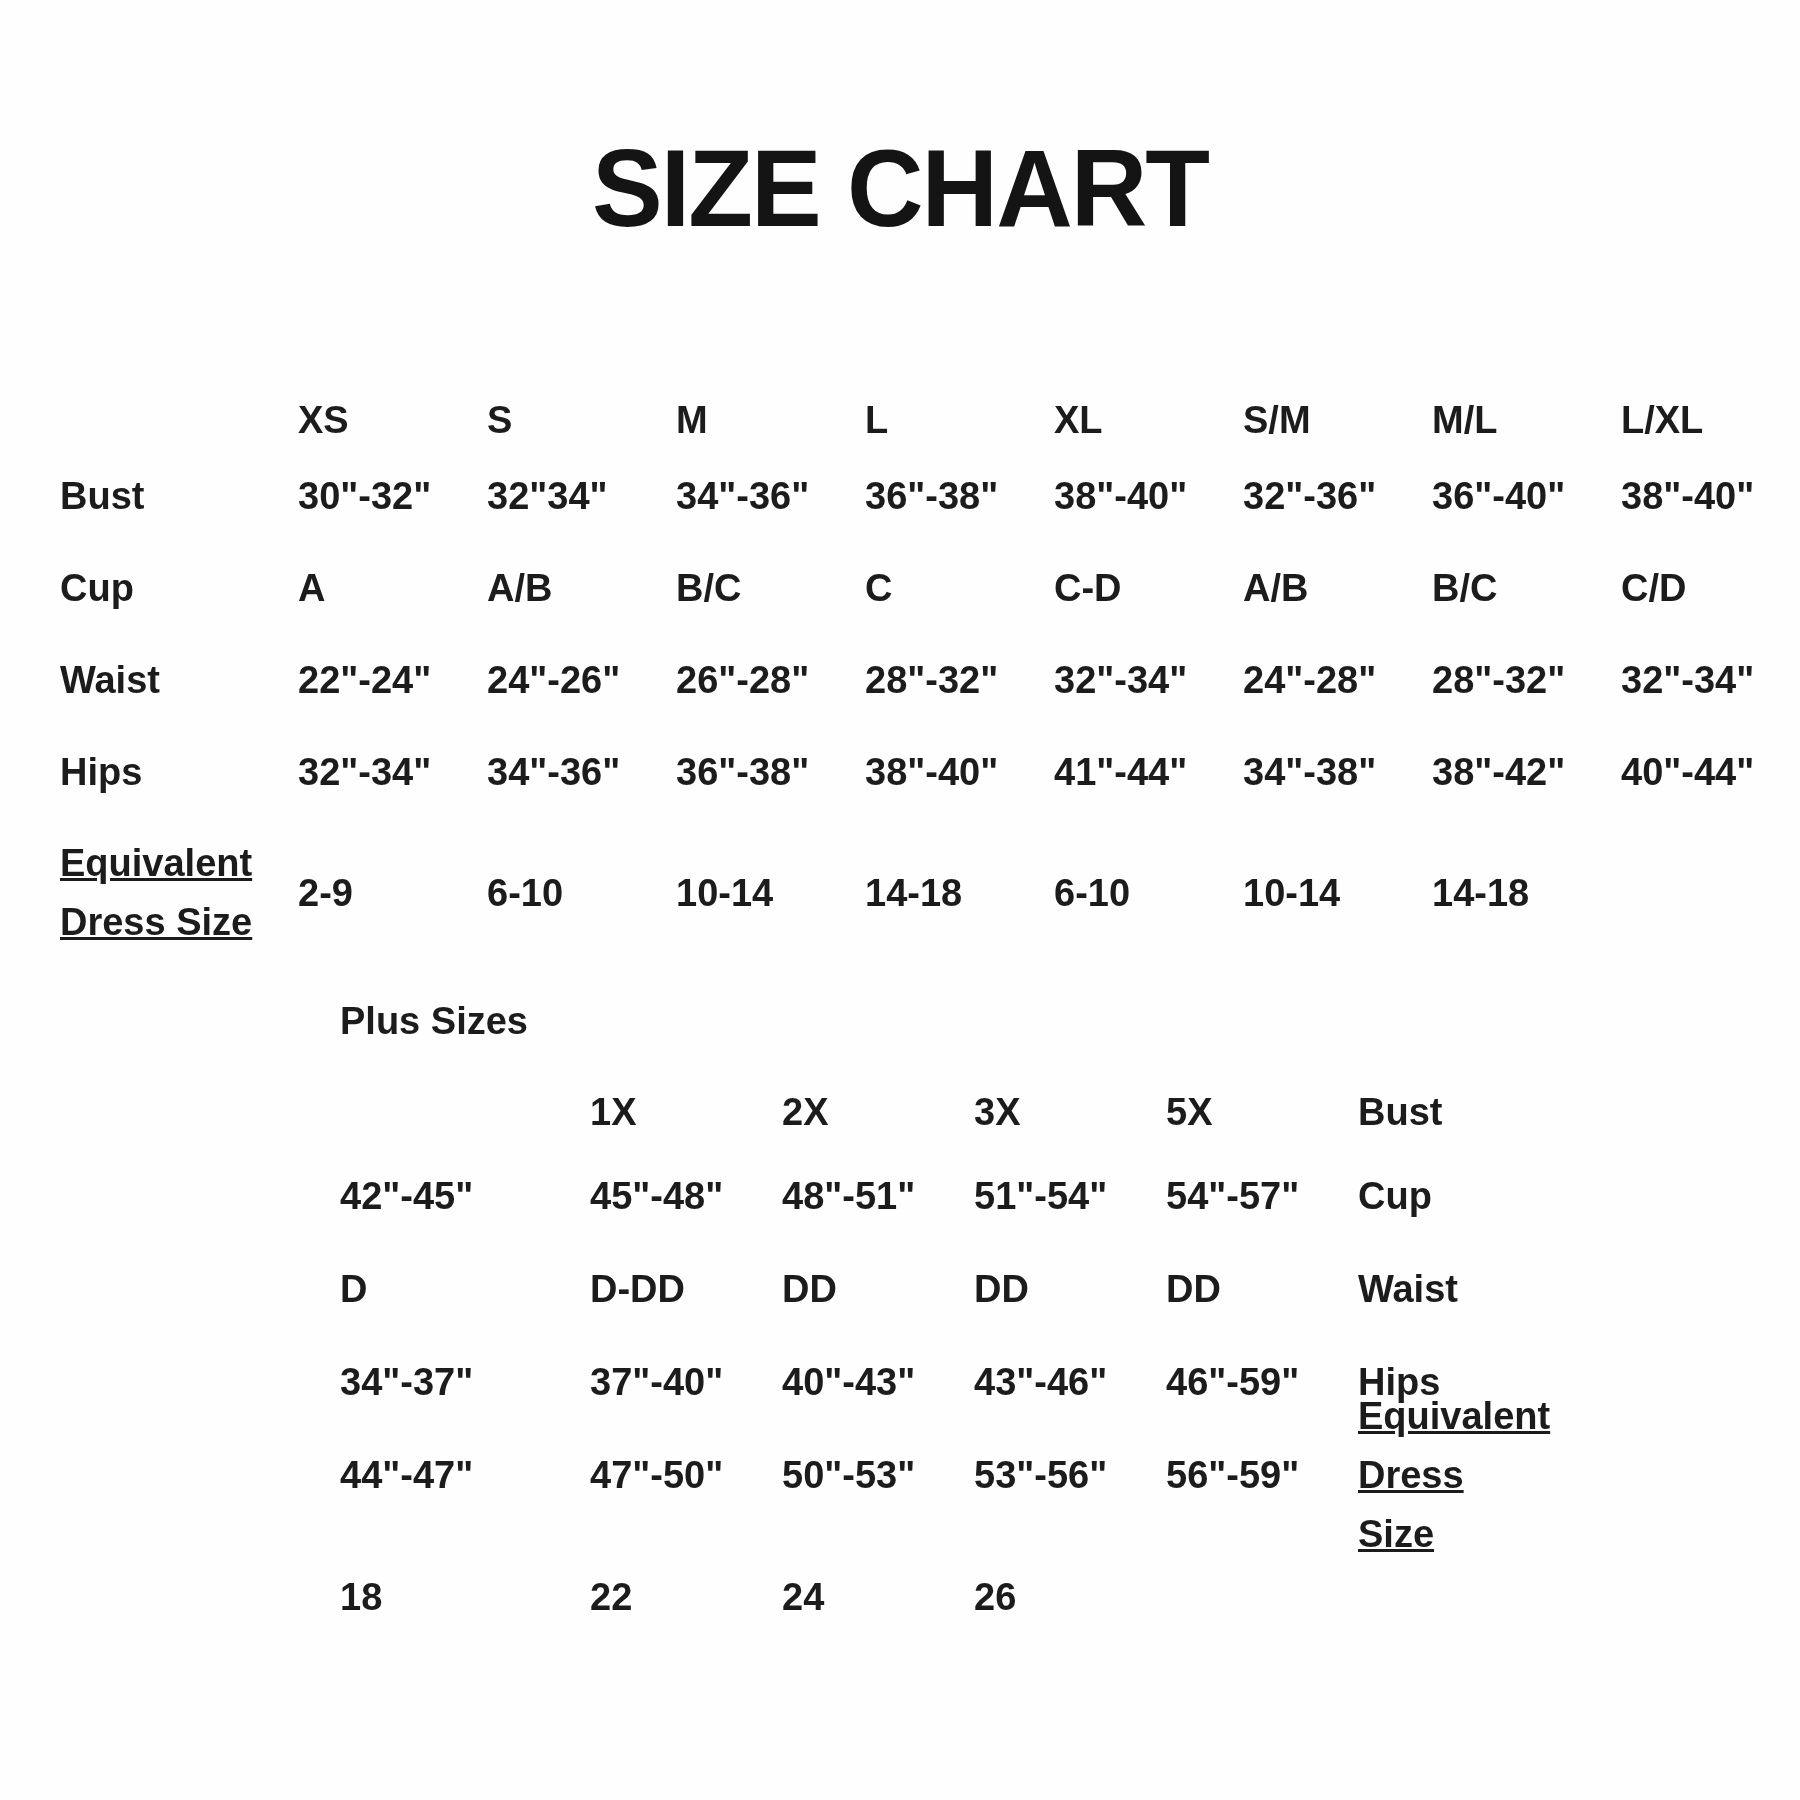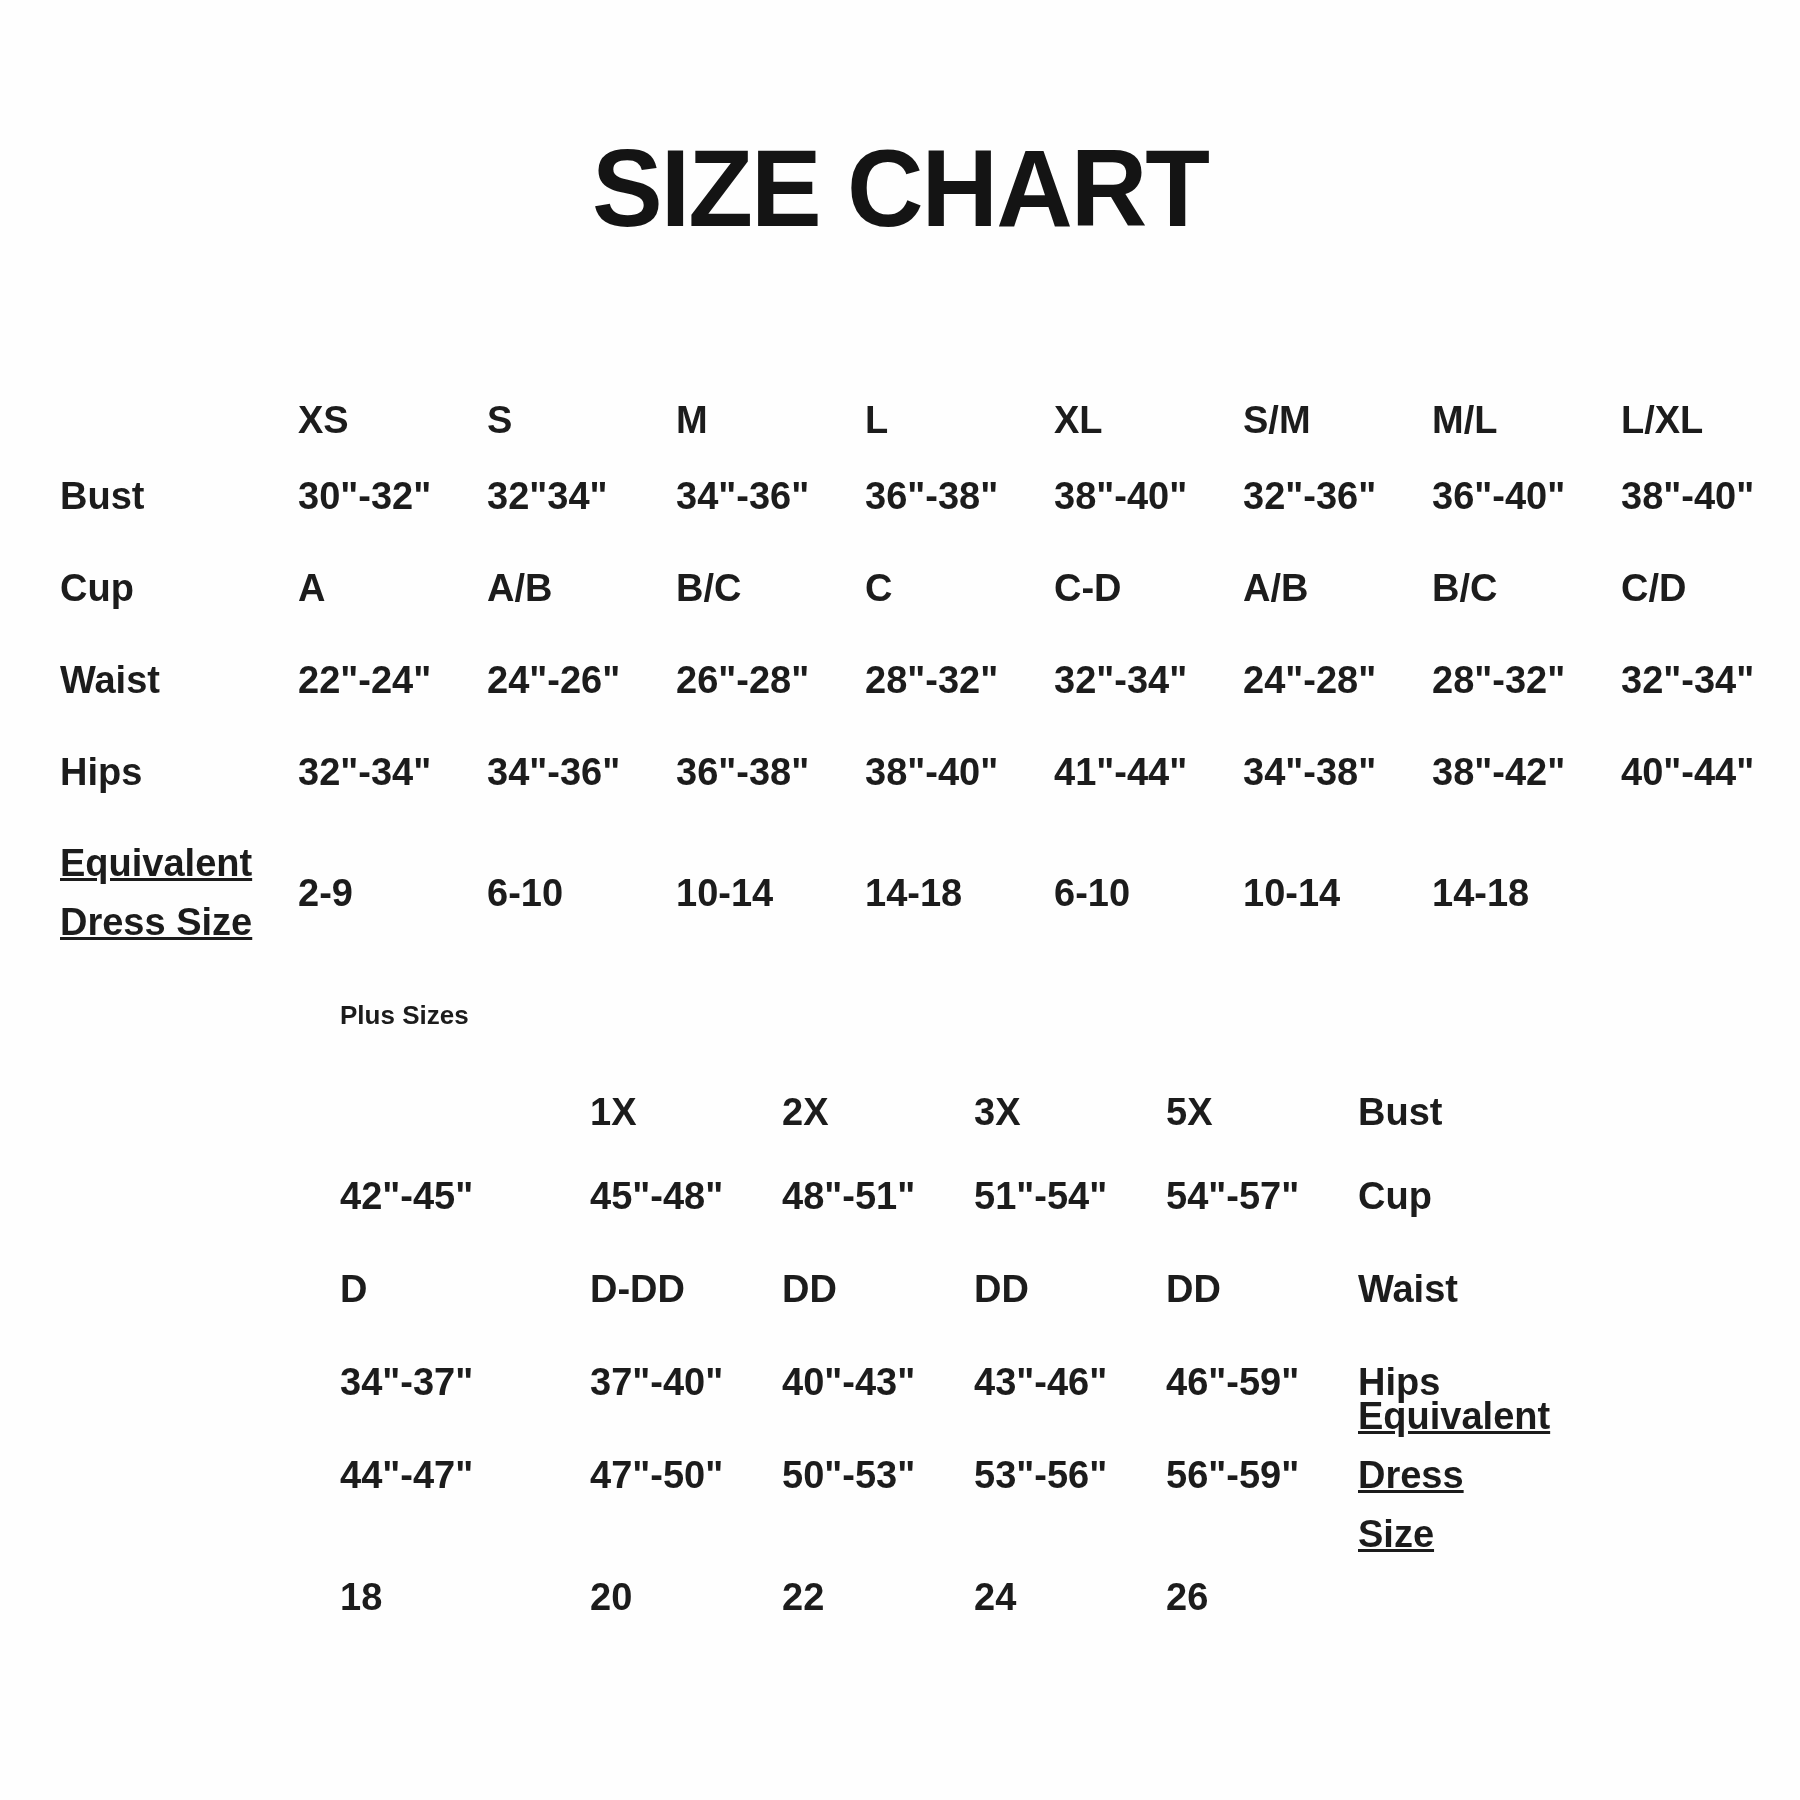--- a/index.html
+++ b/index.html
@@ -44,21 +44,21 @@
   }
   .size-table > .wrap-label {
     white-space: normal;
     line-height: 1.55;
     padding-right: 30px;
     text-decoration: underline;
   }
   .plus-heading {
     position: absolute;
     left: 340px; top: 1000px;
-    font-size: 26px;
+    font-size: 38px;
     font-weight: bold;
   }
 </style>
 </head>
 <body>
 
 <h1 class="page-title">SIZE CHART</h1>
 
 <div class="size-table" id="regular-table">
 
@@ -155,17 +155,16 @@
 
   <div>Hips</div>
   <div>44"-47"</div>
   <div>47"-50"</div>
   <div>50"-53"</div>
   <div>53"-56"</div>
   <div>56"-59"</div>
 
   <div class="wrap-label">Equivalent Dress Size</div>
   <div>18</div>
-  <div>20</div>
   <div>22</div>
   <div>24</div>
   <div>26</div>
 </div>
 
 </body></html>

